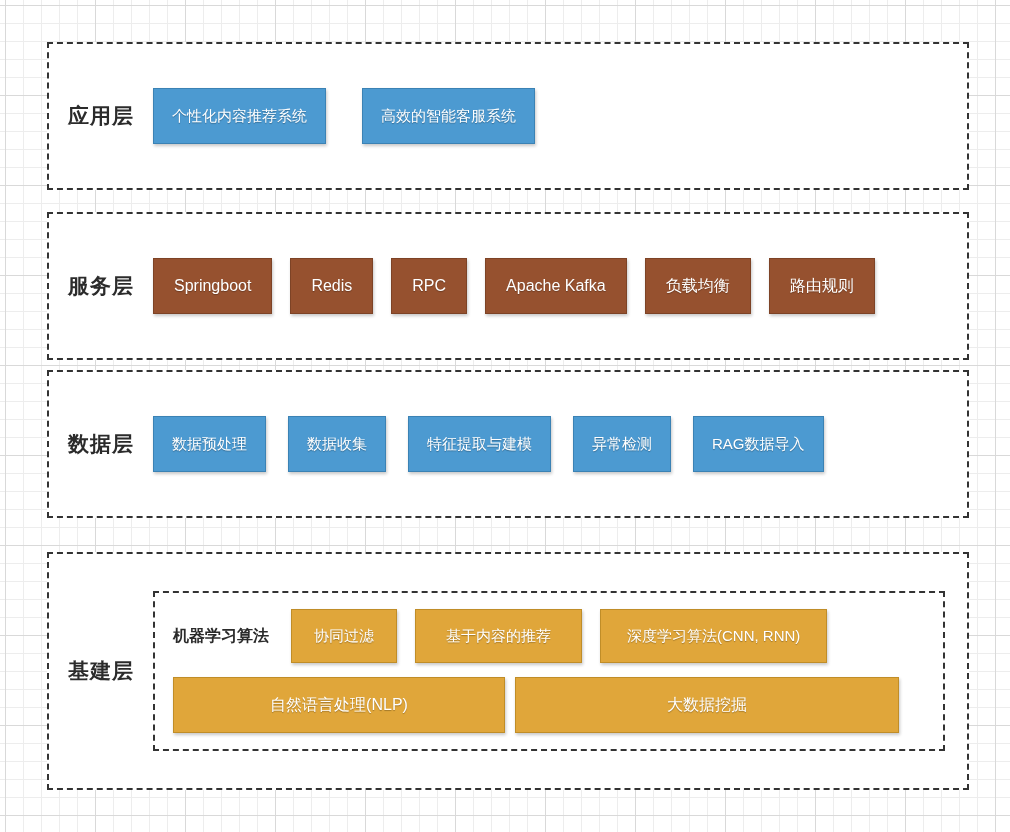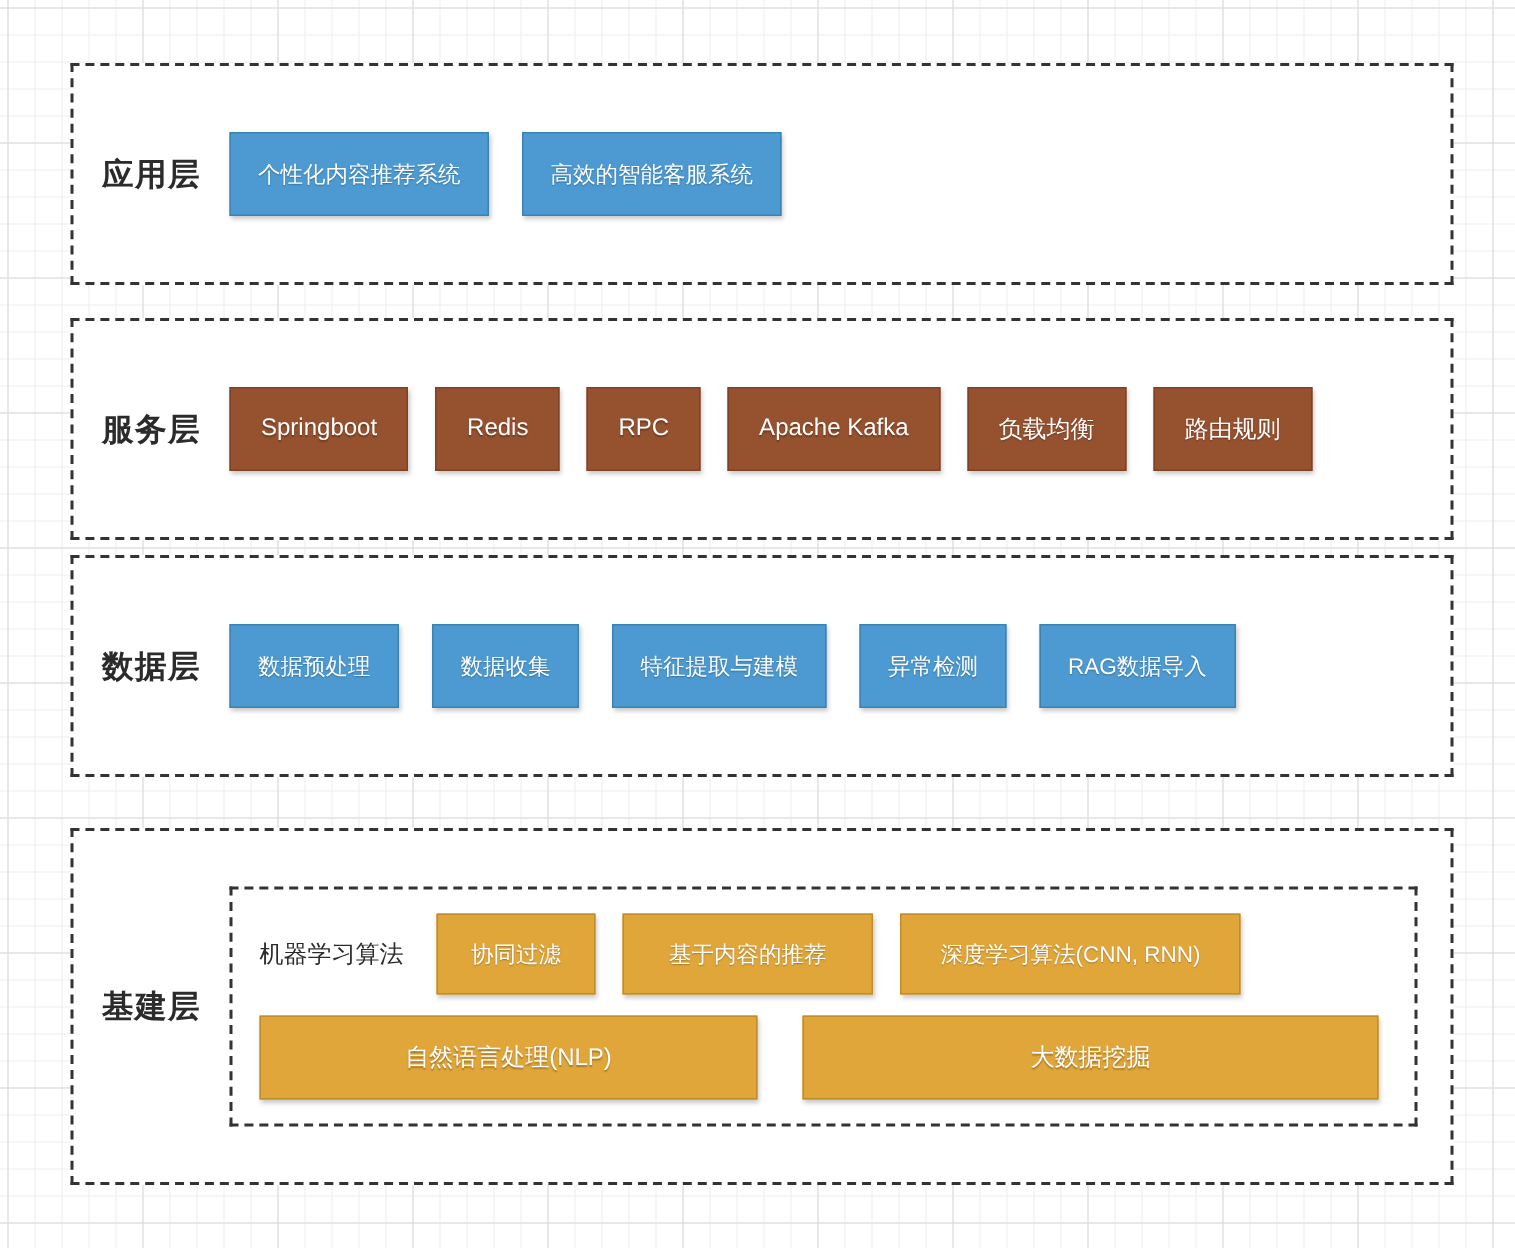--- a/index.html
+++ b/index.html
@@ -91,21 +91,21 @@
     background: #e0a63a;
     border: 1px solid #c08d28;
   }
 
   
   #layer-app     { left: 47px; top: 42px;  width: 922px; height: 148px; }
   #layer-service { left: 47px; top: 212px; width: 922px; height: 148px; }
   #layer-data    { left: 47px; top: 370px; width: 922px; height: 148px; }
   #layer-infra   { left: 47px; top: 552px; width: 922px; height: 238px; }
 
-  #layer-app .node-row     { gap: 22px; }
+  #layer-app .node-row     { gap: 36px; }
   #layer-service .node-row { gap: 18px; }
   #layer-data .node-row    { gap: 22px; }
 
   #layer-app .node     { height: 56px; font-size: 15px; padding: 0 18px; }
   #layer-service .node { height: 56px; font-size: 16px; padding: 0 20px; text-align: center; }
   #layer-data .node    { height: 56px; font-size: 15px; padding: 0 18px; }
 
   
   .infra-body {
     flex: 1 1 auto;
@@ -126,29 +126,29 @@
     gap: 14px;
   }
   .ml-top {
     display: flex;
     align-items: center;
     gap: 18px;
   }
   .ml-title {
     flex: 0 0 auto;
     font-size: 16px;
-    font-weight: normal;
+    font-weight: bold;
     color: #2b2b2b;
     white-space: nowrap;
     padding-right: 4px;
   }
   .ml-bottom {
     display: flex;
     align-items: center;
-    gap: 30px;
+    gap: 10px;
   }
   .ml-bottom .node { height: 56px; font-size: 16px; }
   #node-nlp      { flex: 0 0 332px; }
   #node-bigdata  { flex: 0 0 384px; }
   #node-cf       { flex: 0 0 unset; padding: 0 22px; }
   #node-content  { flex: 0 0 unset; padding: 0 30px; }
   #node-dl       { flex: 0 0 unset; padding: 4px 26px; }
 </style>
 </head>
 <body>

